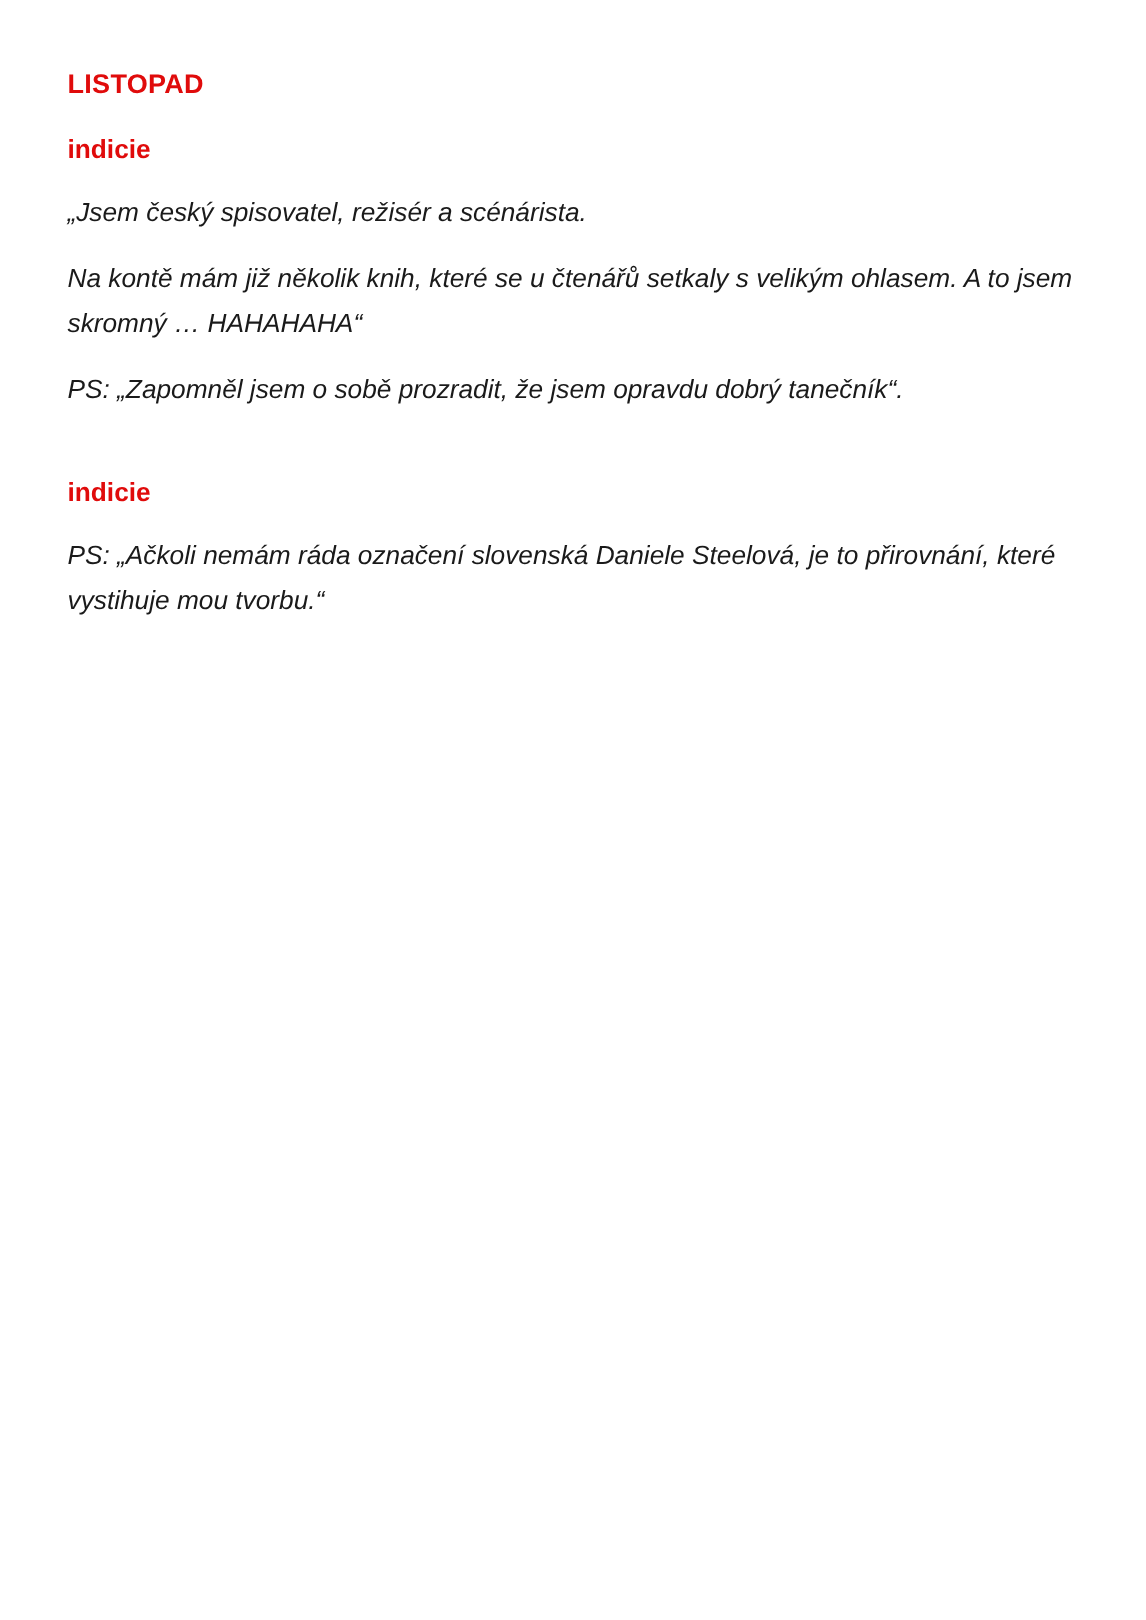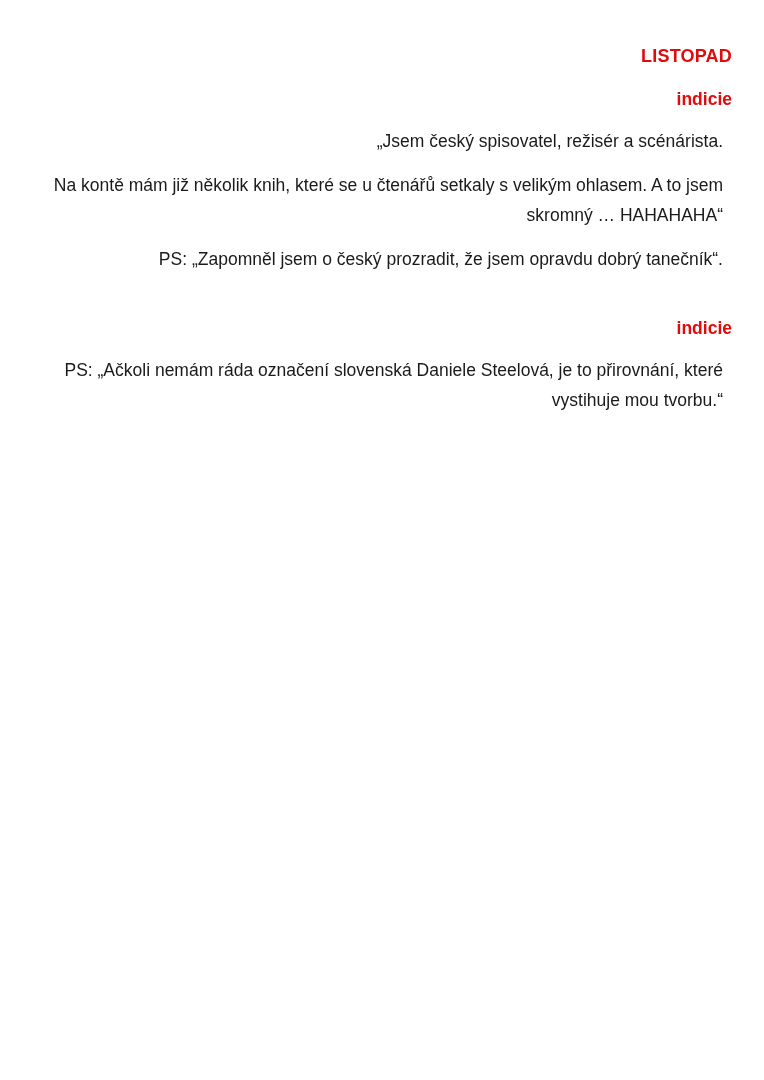--- a/index.html
+++ b/index.html
@@ -12,21 +12,20 @@
     height: 1080px;
     font-family: "Liberation Sans", sans-serif;
     overflow: hidden;
   }
   .page {
     box-sizing: border-box;
     width: 764px;
     height: 1080px;
     background: #ffffff;
     padding: 46px 32px 0 45px;
-    text-align: right;
   }
   .doc-title {
     color: #e00b0b;
     font-size: 18px;
     font-weight: 700;
     line-height: 20px;
     margin: 0 0 23px 0;
     letter-spacing: 0.2px;
   }
   .section-label {
@@ -36,40 +35,41 @@
     line-height: 20px;
     margin: 0 0 17px 0;
   }
   .doc-paragraph {
     color: #1a1a1a;
     font-size: 17.5px;
     font-weight: 400;
     line-height: 30px;
     margin: 0 0 14px 0;
     max-width: 678px;
+    font-style: italic;
   }
   .section {
     margin: 0;
   }
   .section.second {
     margin-top: 44px;
   }
 </style>
 </head>
 <body>
 
 <div class="page">
 
   <h1 class="doc-title">LISTOPAD</h1>
 
   <section class="section first">
     <h2 class="section-label">indicie</h2>
     <p class="doc-paragraph">„Jsem český spisovatel, režisér a scénárista.</p>
     <p class="doc-paragraph">Na kontě mám již několik knih, které se u čtenářů setkaly s velikým ohlasem. A to jsem skromný … HAHAHAHA“</p>
-    <p class="doc-paragraph">PS: „Zapomněl jsem o český prozradit, že jsem opravdu dobrý tanečník“.</p>
+    <p class="doc-paragraph">PS: „Zapomněl jsem o sobě prozradit, že jsem opravdu dobrý tanečník“.</p>
   </section>
 
   <section class="section second">
     <h2 class="section-label">indicie</h2>
     <p class="doc-paragraph">PS: „Ačkoli nemám ráda označení slovenská Daniele Steelová, je to přirovnání, které vystihuje mou tvorbu.“</p>
   </section>
 
 </div>
 
 </body></html>

